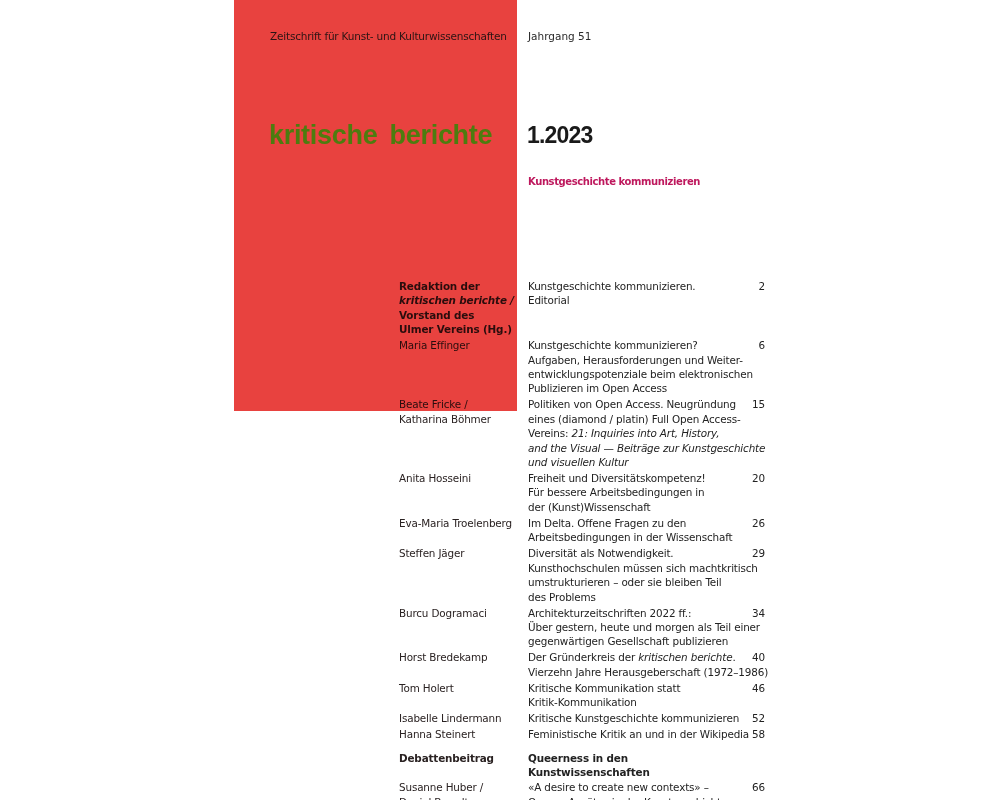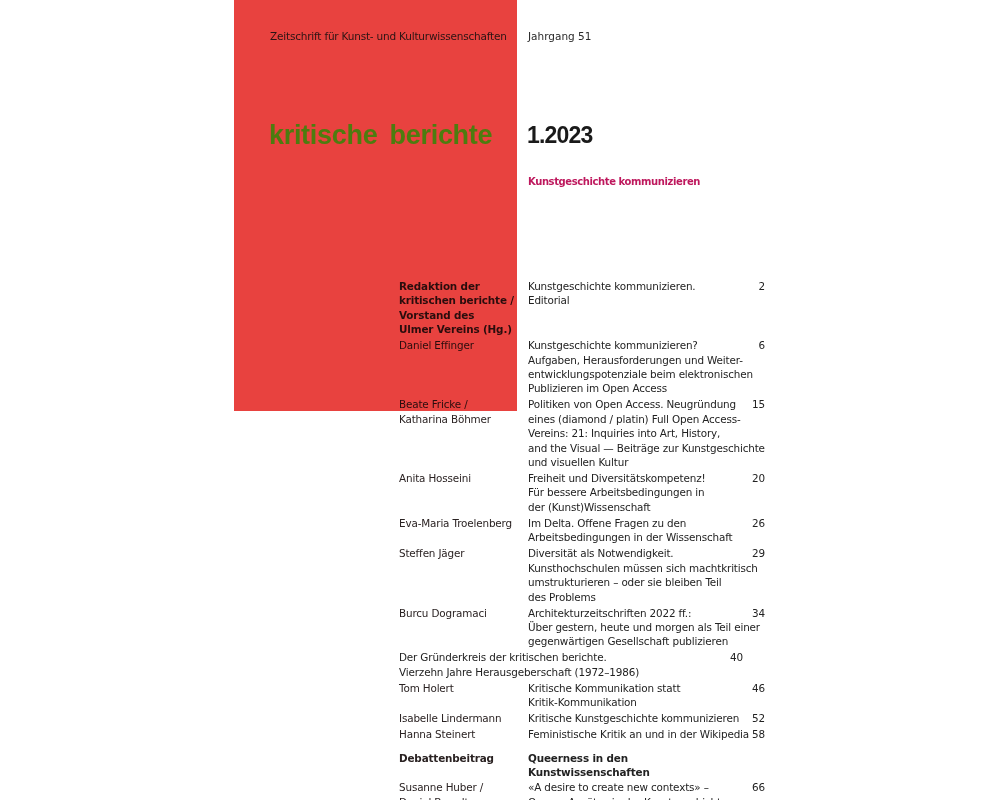--- a/index.html
+++ b/index.html
@@ -52,21 +52,21 @@
     .toc-entry {
       display: grid;
       grid-template-columns: 129px 215px 22px;
       margin-bottom: 1.6px;
     }
     .toc-entry.section-head { margin-top: 9px; margin-bottom: 1px; }
     .col-author { color: #2a2222; }
     .col-title { color: #222; }
     .col-page { text-align: right; color: #222; }
     .bold { font-weight: bold; }
-    .it { }
+    .it { font-style: italic; }
     .line { display: block; white-space: nowrap; }
     .on-red { color: #2a0d0d; }
   </style>
 </head>
 <body>
 
 <div class="page">
   <div class="red-block"></div>
 
   <div class="journal-subtitle">Zeitschrift für Kunst- und Kulturwissenschaften</div>
@@ -86,21 +86,21 @@
       </div>
       <div class="col-title">
         <span class="line">Kunstgeschichte kommunizieren.</span>
         <span class="line">Editorial</span>
       </div>
       <div class="col-page">2</div>
     </div>
 
     <div class="toc-entry">
       <div class="col-author on-red">
-        <span class="line">Daniel Effinger</span>
+        <span class="line">Maria Effinger</span>
       </div>
       <div class="col-title">
         <span class="line">Kunstgeschichte kommunizieren?</span>
         <span class="line">Aufgaben, Herausforderungen und Weiter-</span>
         <span class="line">entwicklungspotenziale beim elektronischen</span>
         <span class="line">Publizieren im Open Access</span>
       </div>
       <div class="col-page">6</div>
     </div>
 
@@ -161,20 +161,23 @@
       </div>
       <div class="col-title">
         <span class="line">Architekturzeitschriften 2022 ff.:</span>
         <span class="line">Über gestern, heute und morgen als Teil einer</span>
         <span class="line">gegenwärtigen Gesellschaft publizieren</span>
       </div>
       <div class="col-page">34</div>
     </div>
 
     <div class="toc-entry">
+      <div class="col-author">
+        <span class="line">Horst Bredekamp</span>
+      </div>
       <div class="col-title">
         <span class="line"><span>Der Gründerkreis der </span><span class="it">kritischen berichte</span><span>.</span></span>
         <span class="line">Vierzehn Jahre Herausgeberschaft (1972–1986)</span>
       </div>
       <div class="col-page">40</div>
     </div>
 
     <div class="toc-entry">
       <div class="col-author">
         <span class="line">Tom Holert</span>

